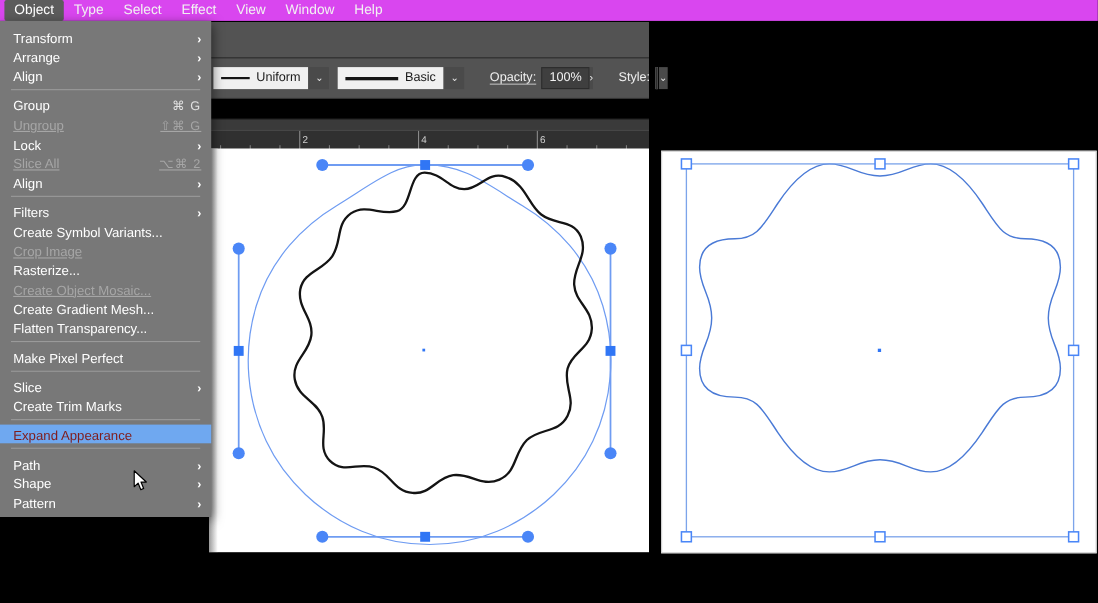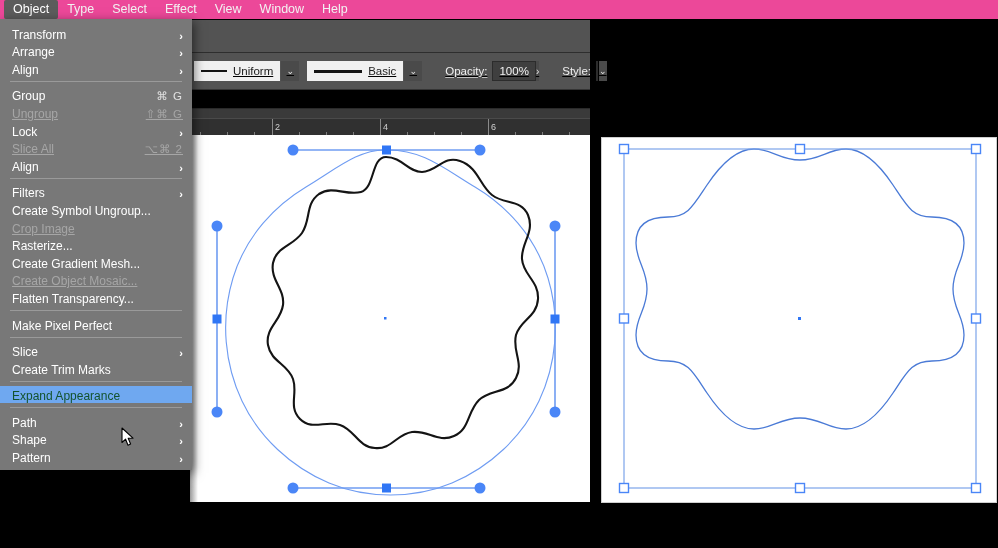--- a/index.html
+++ b/index.html
@@ -19,21 +19,21 @@
     width: 998px;
     height: 548px;
     background: #000000;
   }
 
   
   .menubar {
     position: absolute;
     left: 0; top: 0;
     width: 998px; height: 19px;
-    background: #ec4899;
+    background: #d946ef;
     display: flex;
     align-items: center;
     padding-left: 4px;
     box-sizing: border-box;
   }
   .menubar-item {
     font-size: 12.5px;
     color: #f2f2f2;
     padding: 2px 9px 3px 9px;
     line-height: 14px;
@@ -52,21 +52,20 @@
     border-bottom: 1px solid #2e2e2e;
   }
   .controlbar {
     position: absolute;
     left: 190px; top: 53px;
     width: 400px; height: 36px;
     background: #535353;
     border-bottom: 1px solid #343434;
     display: flex;
     align-items: center;
-    text-decoration: underline;
   }
   .ctl-combo {
     display: flex;
     align-items: center;
     height: 20px;
     margin-left: 4px;
   }
   .ctl-field {
     background: #f0f0f0;
     color: #1a1a1a;
@@ -205,21 +204,21 @@
     height: 17.6px;
     display: flex;
     align-items: flex-end;
     padding: 0 9px 0 12px;
     box-sizing: border-box;
     font-size: 12px;
     color: #ffffff;
     white-space: nowrap;
   }
   .mi.disabled { color: #a6a6a6; text-decoration: underline; }
-  .mi.selected { background: #6fa8f0; color: #14532d; }
+  .mi.selected { background: #6fa8f0; color: #7f1d1d; }
   .mi .label { flex: 1; line-height: 14px; }
   .mi .shortcut {
     font-size: 11.5px;
     color: #e2e2e2;
     letter-spacing: 1px;
     margin-left: 14px;
   }
   .mi.disabled .shortcut { color: #a6a6a6; }
   .mi .submark {
     font-size: 11px;
@@ -452,33 +451,33 @@
       <div class="mi">
         <span class="label">Align</span>
         <span class="submark">›</span>
       </div>
       <div class="msep"></div>
       <div class="mi">
         <span class="label">Filters</span>
         <span class="submark">›</span>
       </div>
       <div class="mi">
-        <span class="label">Create Symbol Ungroup...</span>
+        <span class="label">Create Symbol Variants...</span>
       </div>
       <div class="mi disabled">
         <span class="label">Crop Image</span>
       </div>
       <div class="mi">
         <span class="label">Rasterize...</span>
       </div>
-      <div class="mi">
-        <span class="label">Create Gradient Mesh...</span>
-      </div>
       <div class="mi disabled">
         <span class="label">Create Object Mosaic...</span>
+      </div>
+      <div class="mi">
+        <span class="label">Create Gradient Mesh...</span>
       </div>
       <div class="mi">
         <span class="label">Flatten Transparency...</span>
       </div>
       <div class="msep"></div>
       <div class="mi">
         <span class="label">Make Pixel Perfect</span>
       </div>
       <div class="msep"></div>
       <div class="mi">

